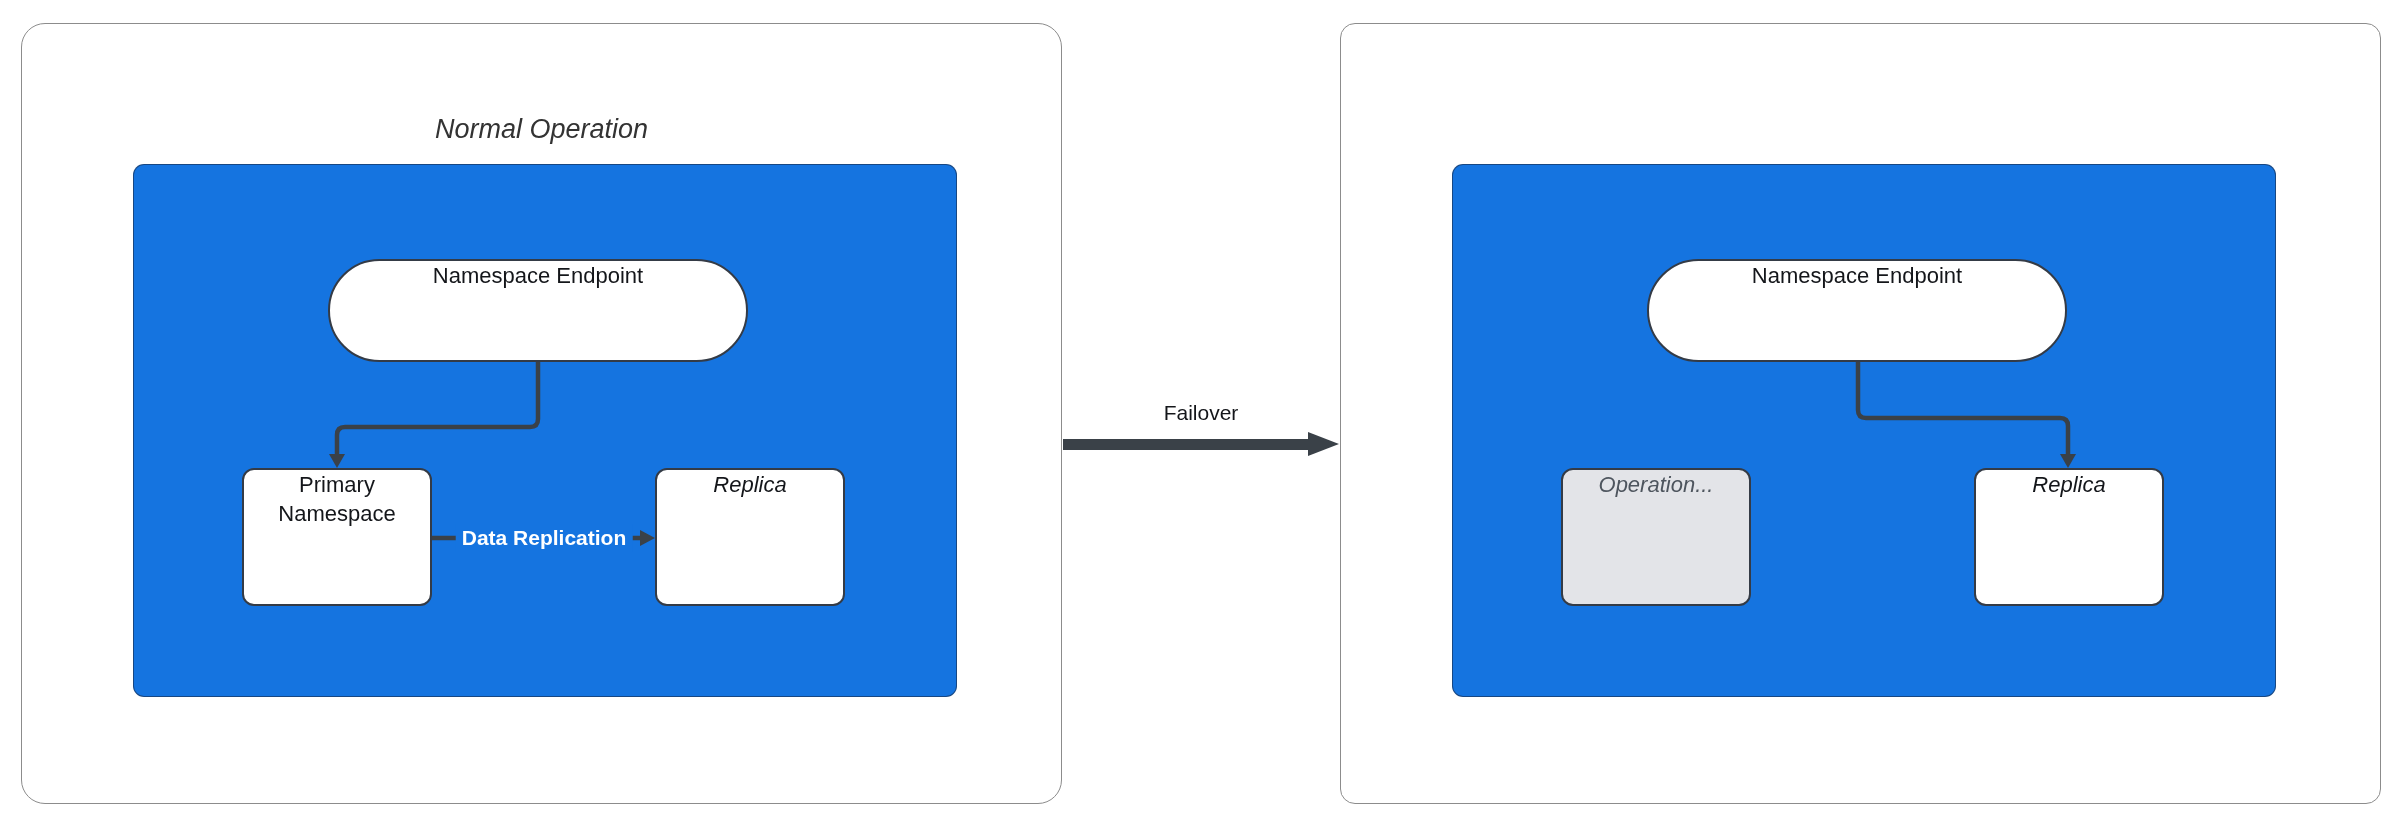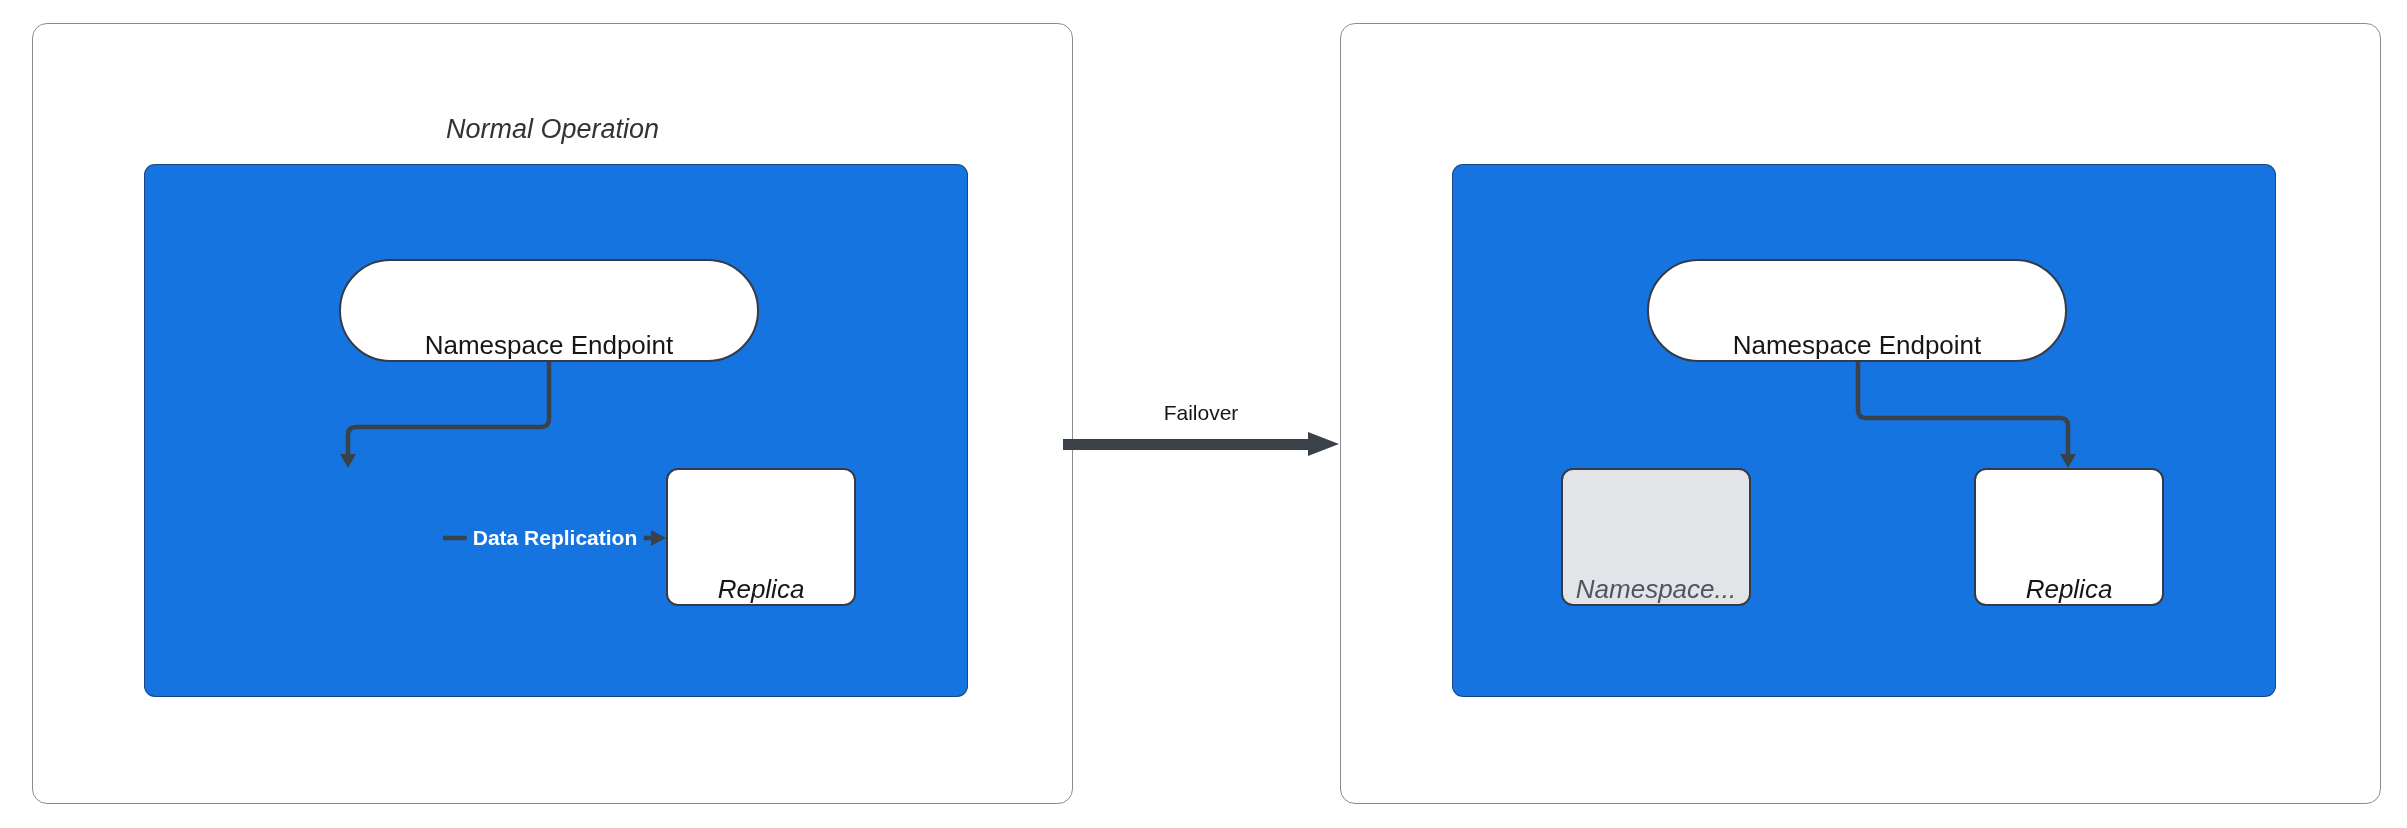--- a/index.html
+++ b/index.html
@@ -25,21 +25,21 @@
   .panel {
     position: absolute;
     top: 23px;
     width: 1041px;
     height: 781px;
     background: #ffffff;
     border: 1px solid var(--panel-border);
     border-radius: 15px;
     box-sizing: border-box;
   }
-  #panel-left  { left: 32px; }
+  #panel-left  { left: 21px; border-radius: 24px; }
   #panel-right { left: 1340px; }
   .panel-title {
     position: absolute;
     top: 88px;
     left: 0;
     width: 100%;
     text-align: center;
     font-style: italic;
     font-size: 27px;
     line-height: 34px;
@@ -68,24 +68,24 @@
     stroke-width: 4.5;
     fill: none;
   }
   .arrowhead { fill: var(--edge); stroke: none; }
   .node {
     position: absolute;
     background: #ffffff;
     border: 2px solid var(--node-border);
     box-sizing: border-box;
     display: flex;
-    align-items: flex-end;
+    align-items: flex-start;
     justify-content: center;
     text-align: center;
-    font-size: 26px;
+    font-size: 22px;
     line-height: 29px;
     color: var(--node-text);
   }
   .pill {
     left: 194px;
     top: 94px;
     width: 420px;
     height: 103px;
     border-radius: 52px;
   }
@@ -163,20 +163,23 @@
         <polygon class="arrowhead" points="195,289 211,289 203,303"></polygon>
 
         <path class="edge-path" d="M298,373 L510,373"></path>
         <polygon class="arrowhead" points="506,365 506,381 521,373"></polygon>
       </svg>
 
       <div class="node pill">
         <span>Namespace Endpoint</span>
       </div>
 
+      <div class="node rect pos-left">
+        <span>Primary Namespace</span>
+      </div>
 
       <div class="node rect pos-right">
         <span>Replica</span>
       </div>
 
       <div class="replication-label">Data Replication</div>
     </div>
   </div>
 
   <div class="failover-label">Failover</div>
@@ -191,21 +194,21 @@
 
         <path class="edge-path" d="M405,197 L405,245 Q405,253 413,253 L607,253 Q615,253 615,261 L615,290"></path>
         <polygon class="arrowhead" points="607,289 623,289 615,303"></polygon>
       </svg>
 
       <div class="node pill">
         <span>Namespace Endpoint</span>
       </div>
 
       <div class="node rect pos-left recovering">
-        <span>Namespace...</span>
+        <span>Operation...</span>
       </div>
 
       <div class="node rect pos-right">
         <span>Replica</span>
       </div>
     </div>
   </div>
 
 </div>
 

